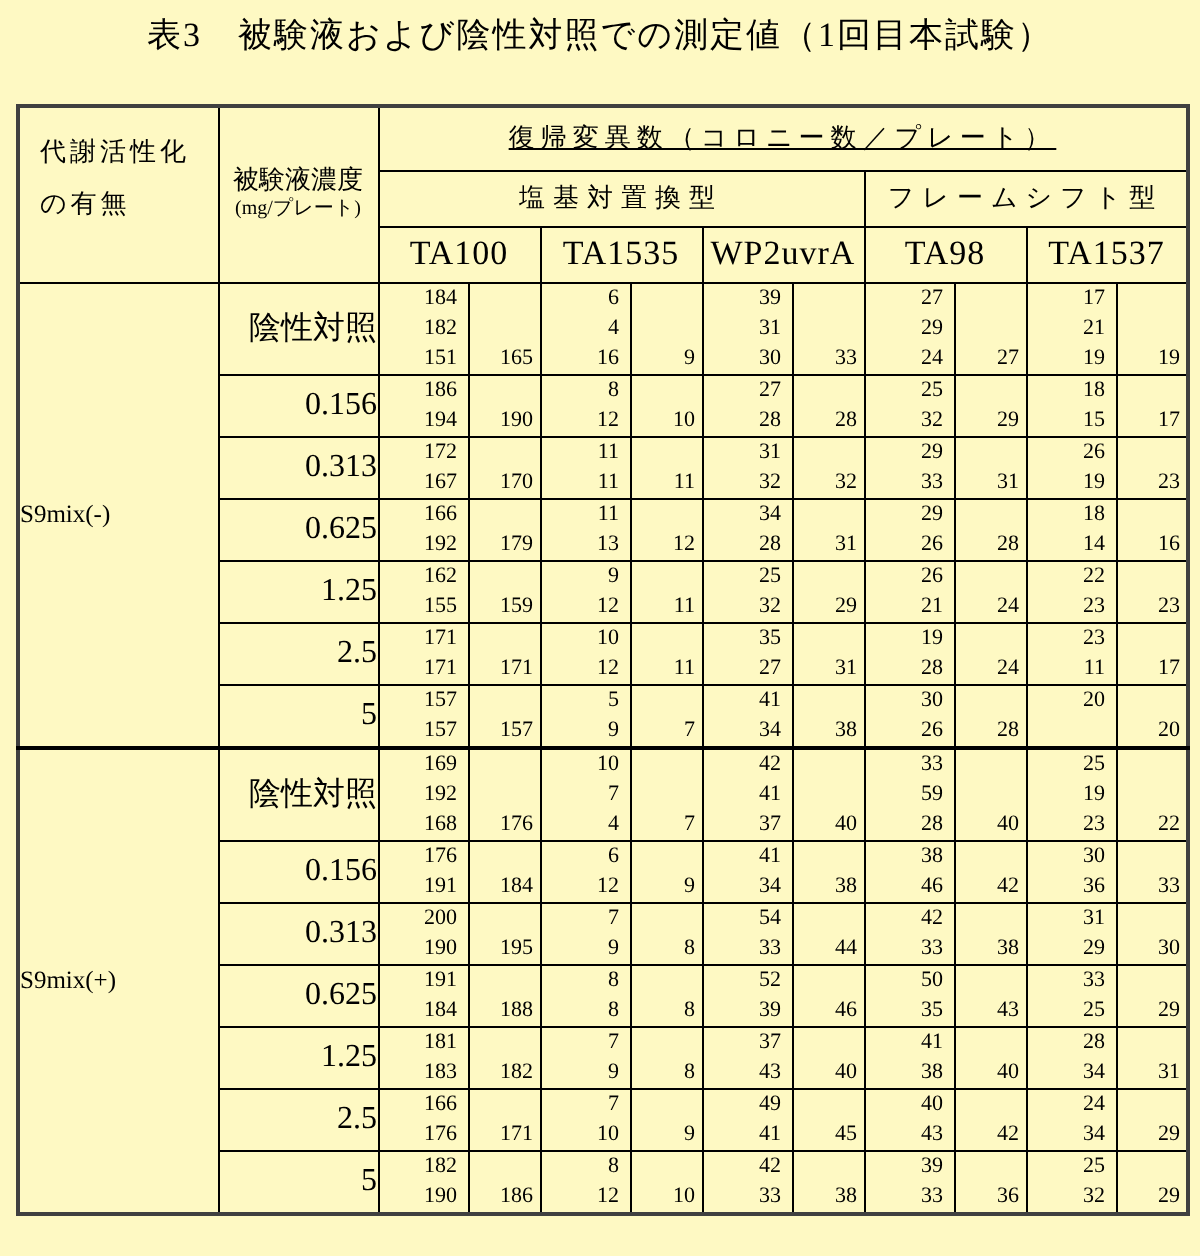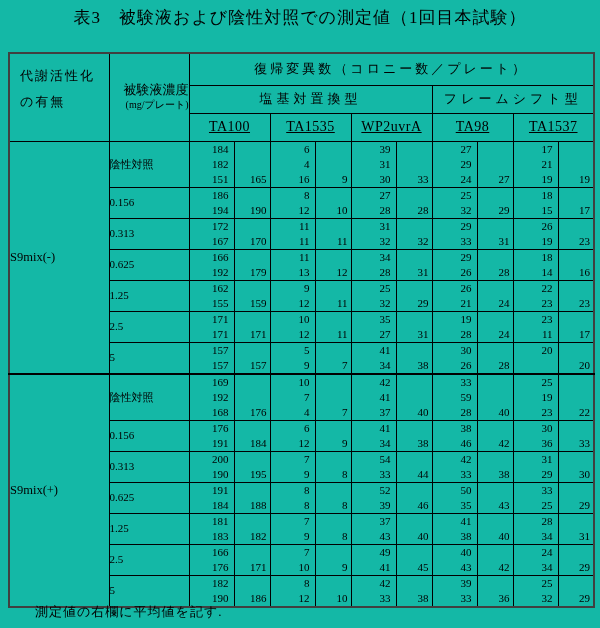--- a/index.html
+++ b/index.html
@@ -8,21 +8,21 @@
     width: 600px;
     height: 628px;
     background: #ffffff;
     color: #000;
     font-family: "Liberation Serif", serif;
   }
   #page {
     position: relative;
     width: 600px;
     height: 628px;
-    background: #14b8a6;
+    background: #fef9c3;
     overflow: hidden;
   }
   .title {
     position: absolute;
     top: 6px;
     left: 0;
     width: 100%;
     text-align: center;
     font-size: 17px;
     letter-spacing: 1px;
@@ -47,38 +47,38 @@
   tr.h2 { height: 28px; }
   tr.h3 { height: 28px; }
   th.act {
     border-left: none;
     vertical-align: top;
     text-align: left;
     padding: 9px 0 0 10px;
     line-height: 26px;
     letter-spacing: 2px;
   }
-  th.dosehead { vertical-align: middle; text-align: right; line-height: 15px; margin-left: 17px; }
+  th.dosehead { vertical-align: middle; text-align: center; line-height: 15px; margin-left: 17px; }
   th.dosehead .small { font-size: 10px; letter-spacing: 0; }
-  th.rev { letter-spacing: 3px; }
+  th.rev { letter-spacing: 3px; text-decoration: underline; }
   tr.h2 th { letter-spacing: 4px; }
-  tr.h3 th { font-size: 14px; letter-spacing: 0.5px; text-decoration: underline; }
+  tr.h3 th { font-size: 17px; letter-spacing: 0.5px; }
   
   tbody tr { height: 15px; }
   tbody td {
     border-left: 1px solid #000;
     font-size: 11px;
     line-height: 15px;
     padding: 0;
     white-space: nowrap;
     overflow: hidden;
   }
   td.val  { text-align: right; padding-right: 5px; }
   td.mean { text-align: right; padding-right: 3px; vertical-align: bottom; }
-  td.dose { text-align: left; font-size: 11px; vertical-align: middle; }
+  td.dose { text-align: right; font-size: 16px; vertical-align: middle; }
   td.sec  { border-left: none; text-align: left; font-size: 12.5px; vertical-align: middle; }
   .gtop { border-top: 1px solid #000; }
   .stop { border-top: 2px solid #000; margin-left: 36px; }
   .footnote {
     position: absolute;
     left: 35px;
     top: 603px;
     font-size: 13px;
     letter-spacing: 1px;
   }
@@ -422,15 +422,14 @@
         <tr>
           <td class="val">190</td>
           <td class="val">12</td>
           <td class="val">33</td>
           <td class="val">33</td>
           <td class="val">32</td>
         </tr>
       </tbody>
   </table>
 
-  <div class="footnote">測定値の右欄に平均値を記す.</div>
 
 </div>
 
 </body></html>

